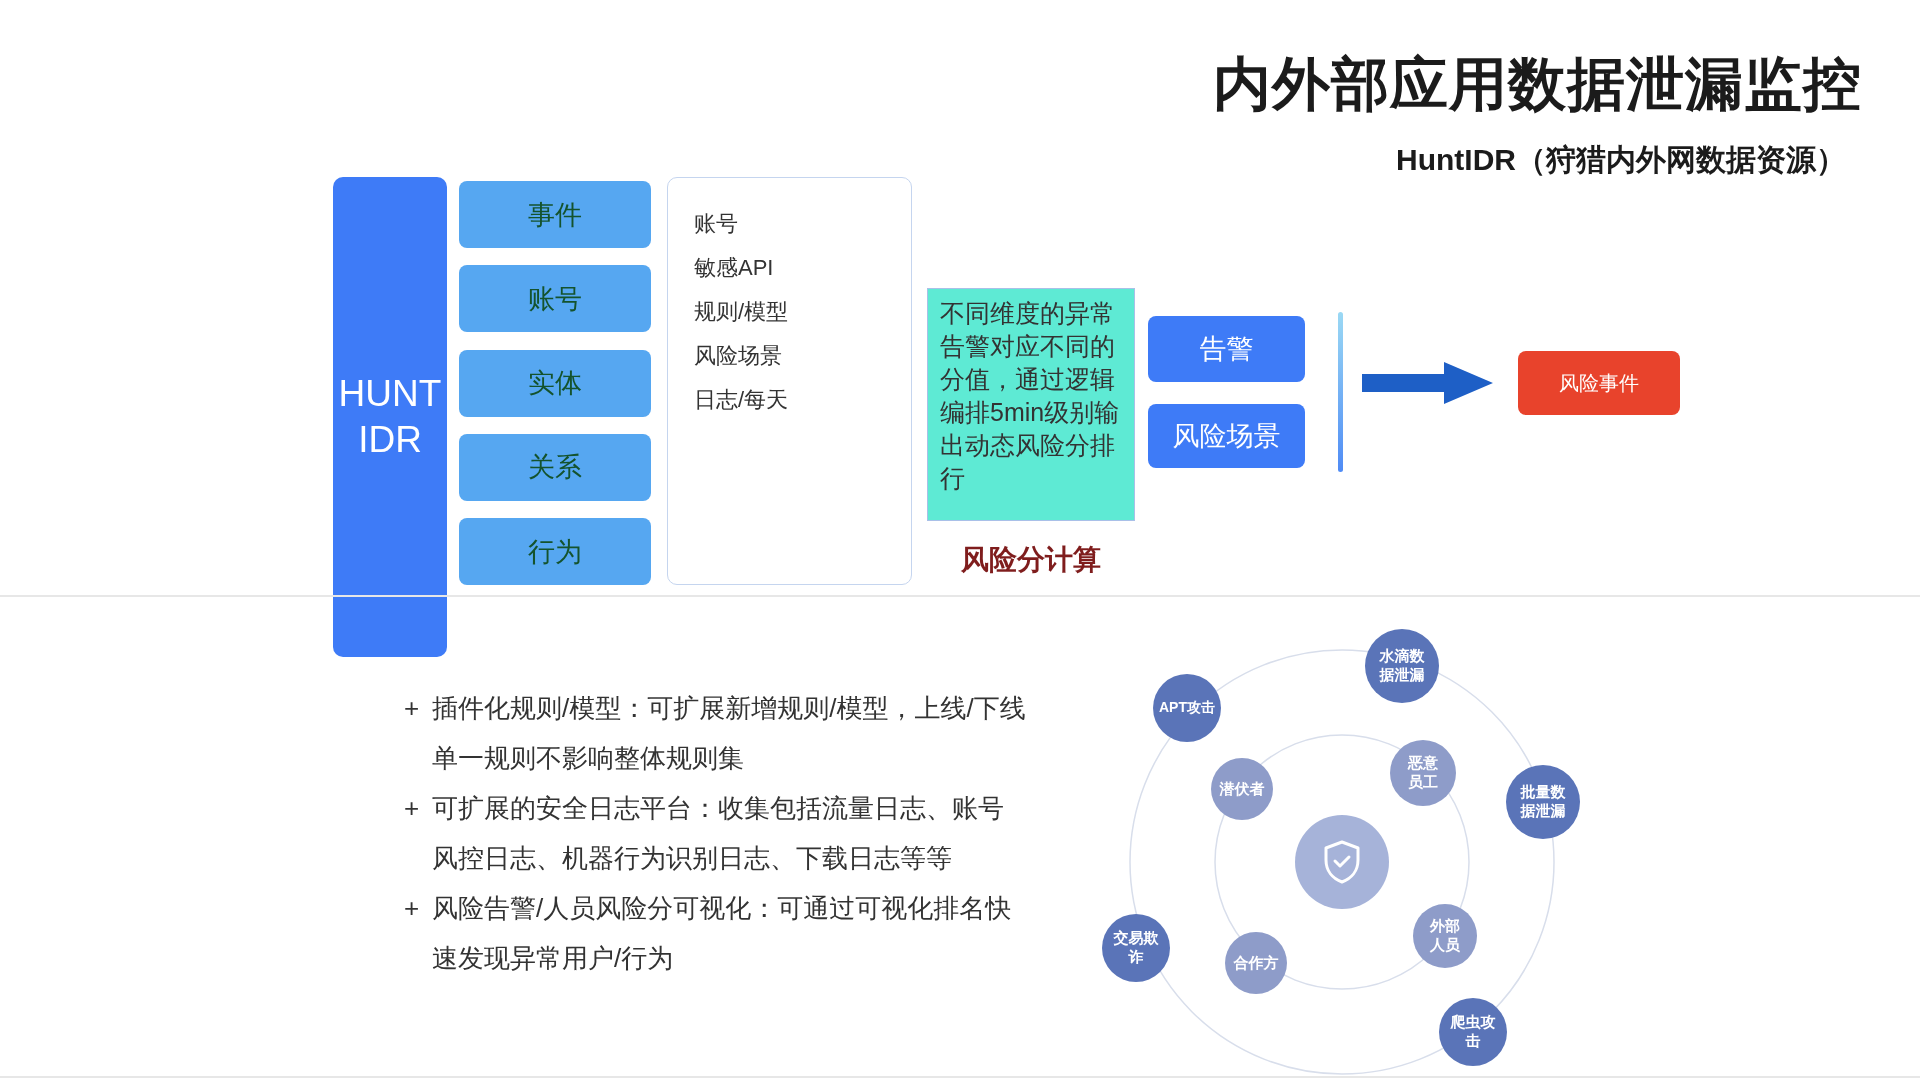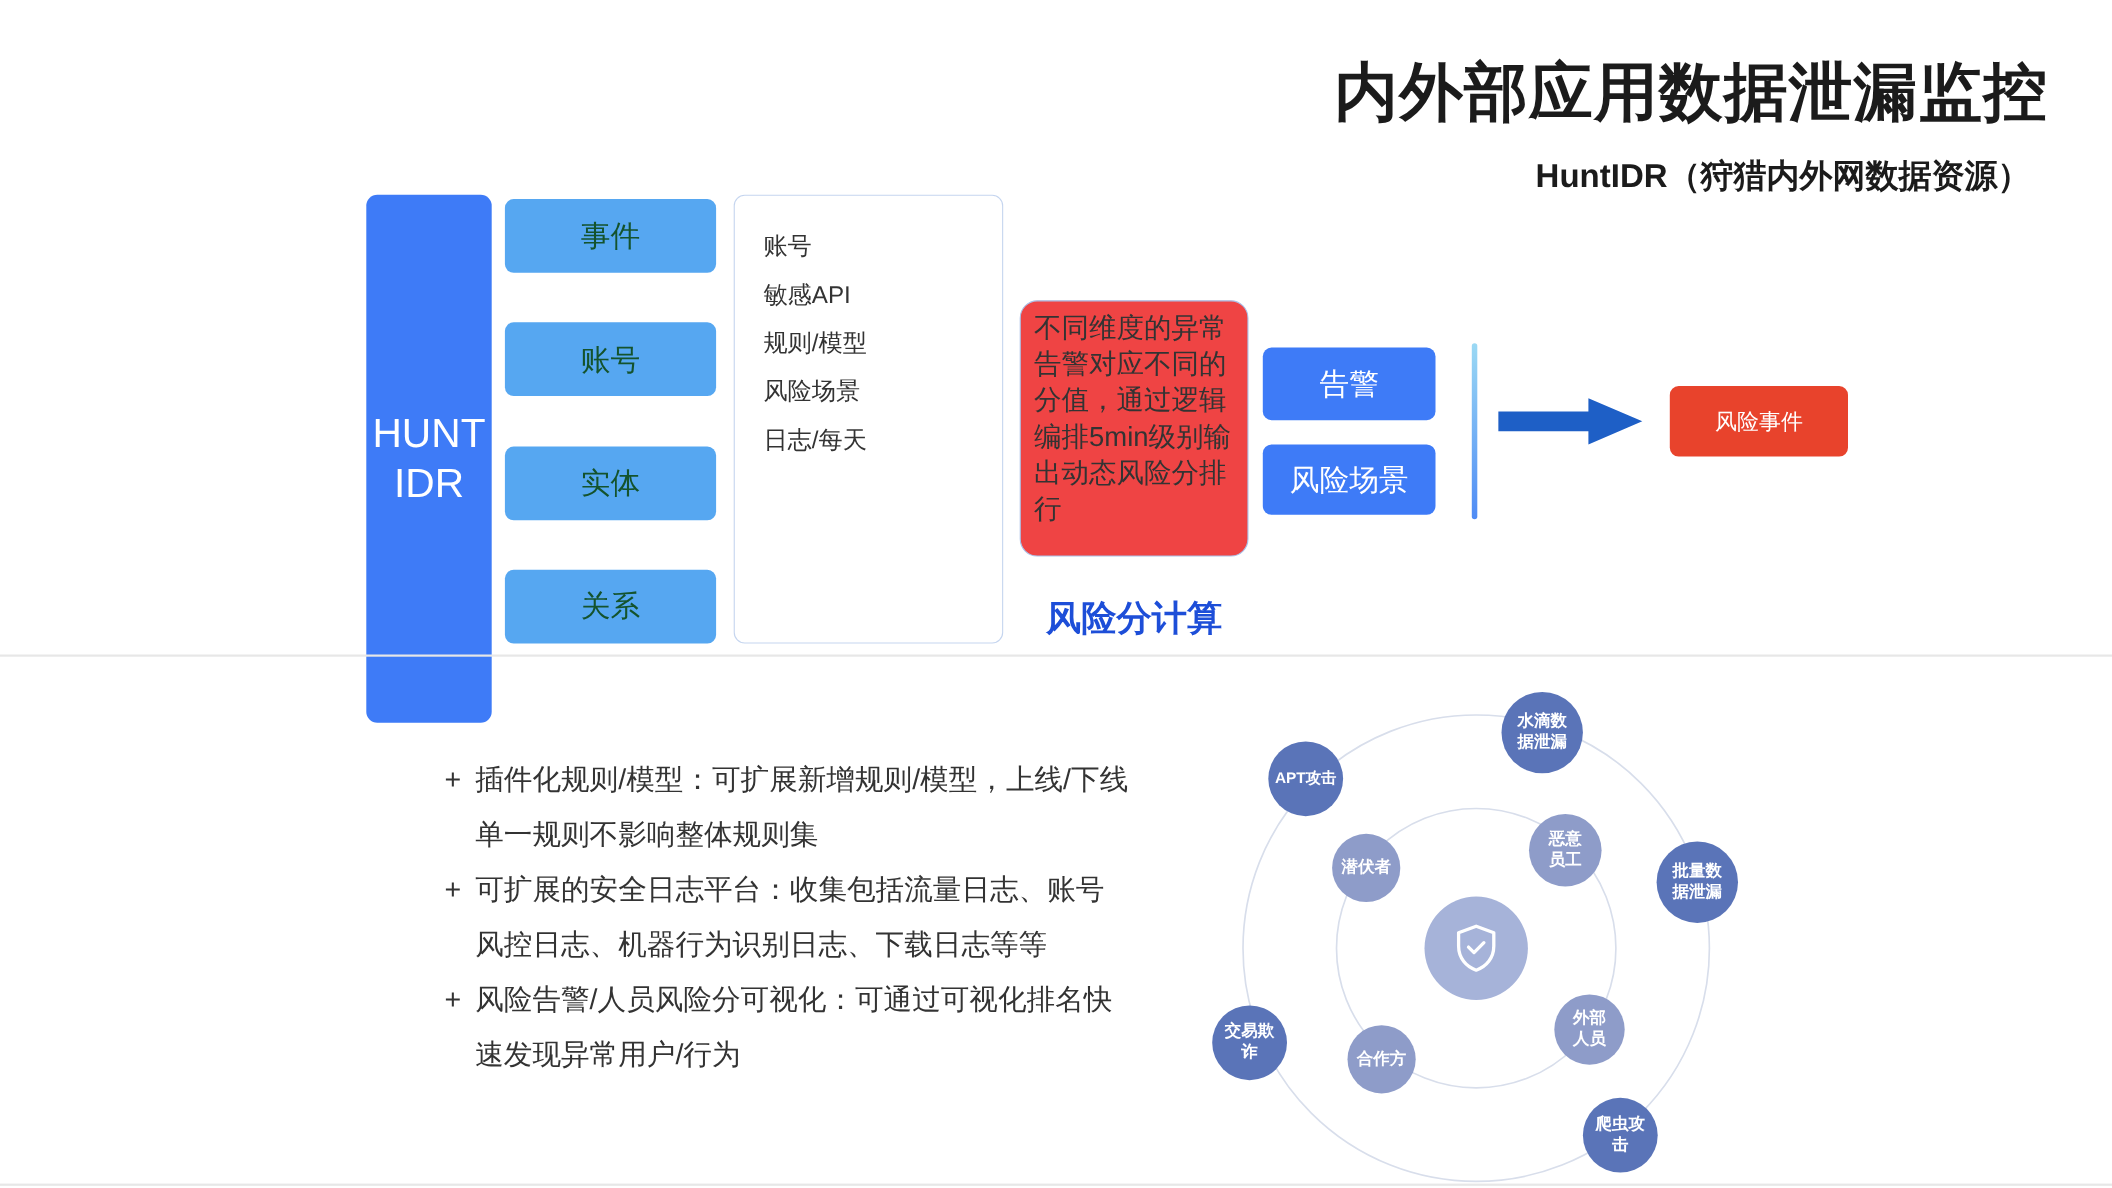--- a/index.html
+++ b/index.html
@@ -15,25 +15,25 @@
     background:#3E7BF7; border-radius:10px; display:flex; align-items:center; justify-content:center;
     color:#fff; font-size:37px; font-weight:400; text-align:center; line-height:1.25; }
   .modules { position:absolute; left:459px; top:181px; width:192px; height:404px;
     display:flex; flex-direction:column; justify-content:space-between; }
   .module { height:67px; background:#56A7F1; border-radius:8px; color:#14532d; font-size:27px;
     display:flex; align-items:center; justify-content:center; }
   .data-box { position:absolute; left:667px; top:177px; width:245px; height:408px;
     background:#fff; border:1px solid #C5D5EF; border-radius:10px; padding:24px 0 0 26px; }
   .data-item { font-size:22px; color:#333; line-height:44px; }
 
-  .risk-box { position:absolute; left:927px; top:273px; width:208px; height:233px;
-    border:1px solid #A9C0E8; border-radius:16px; background:#ef4444;
+  .risk-box { position:absolute; left:927px; top:288px; width:208px; height:233px;
+    border:1px solid #A9C0E8; border-radius:0; background:#5eead4;
     padding:8px 12px; font-size:25px; line-height:33px; color:#333; overflow:hidden; }
   .risk-label { position:absolute; left:907px; top:541px; width:248px; text-align:center;
-    font-size:32px; font-weight:700; color:#1d4ed8; }
+    font-size:28px; font-weight:700; color:#7f1d1d; }
 
   .btn { position:absolute; left:1148px; width:157px; background:#3E7BF7; border-radius:8px;
     color:#fff; font-size:27px; display:flex; align-items:center; justify-content:center; }
   .btn-alert { top:316px; height:66px; }
   .btn-response { top:404px; height:64px; }
 
   .vline { position:absolute; left:1338px; top:312px; width:5px; height:160px; border-radius:3px;
     background:linear-gradient(180deg,#9BD9F4 0%,#4F8BF5 100%); }
   .arrow-svg { position:absolute; left:1362px; top:361px; }
   .risk-event { position:absolute; left:1518px; top:351px; width:162px; height:64px;
@@ -67,20 +67,21 @@
 <div class="subtitle">HuntIDR（狩猎内外网数据资源）</div>
 
 <div>
   <div class="hunt-box">HUNT IDR</div>
 
   <div class="modules">
     <div class="module">事件</div>
     <div class="module">账号</div>
     <div class="module">实体</div>
     <div class="module">关系</div>
+    <div class="module">行为</div>
   </div>
 
   <div class="data-box">
     <div class="data-item">账号</div>
     <div class="data-item">敏感API</div>
     <div class="data-item">规则/模型</div>
     <div class="data-item">风险场景</div>
     <div class="data-item">日志/每天</div>
   </div>
 

